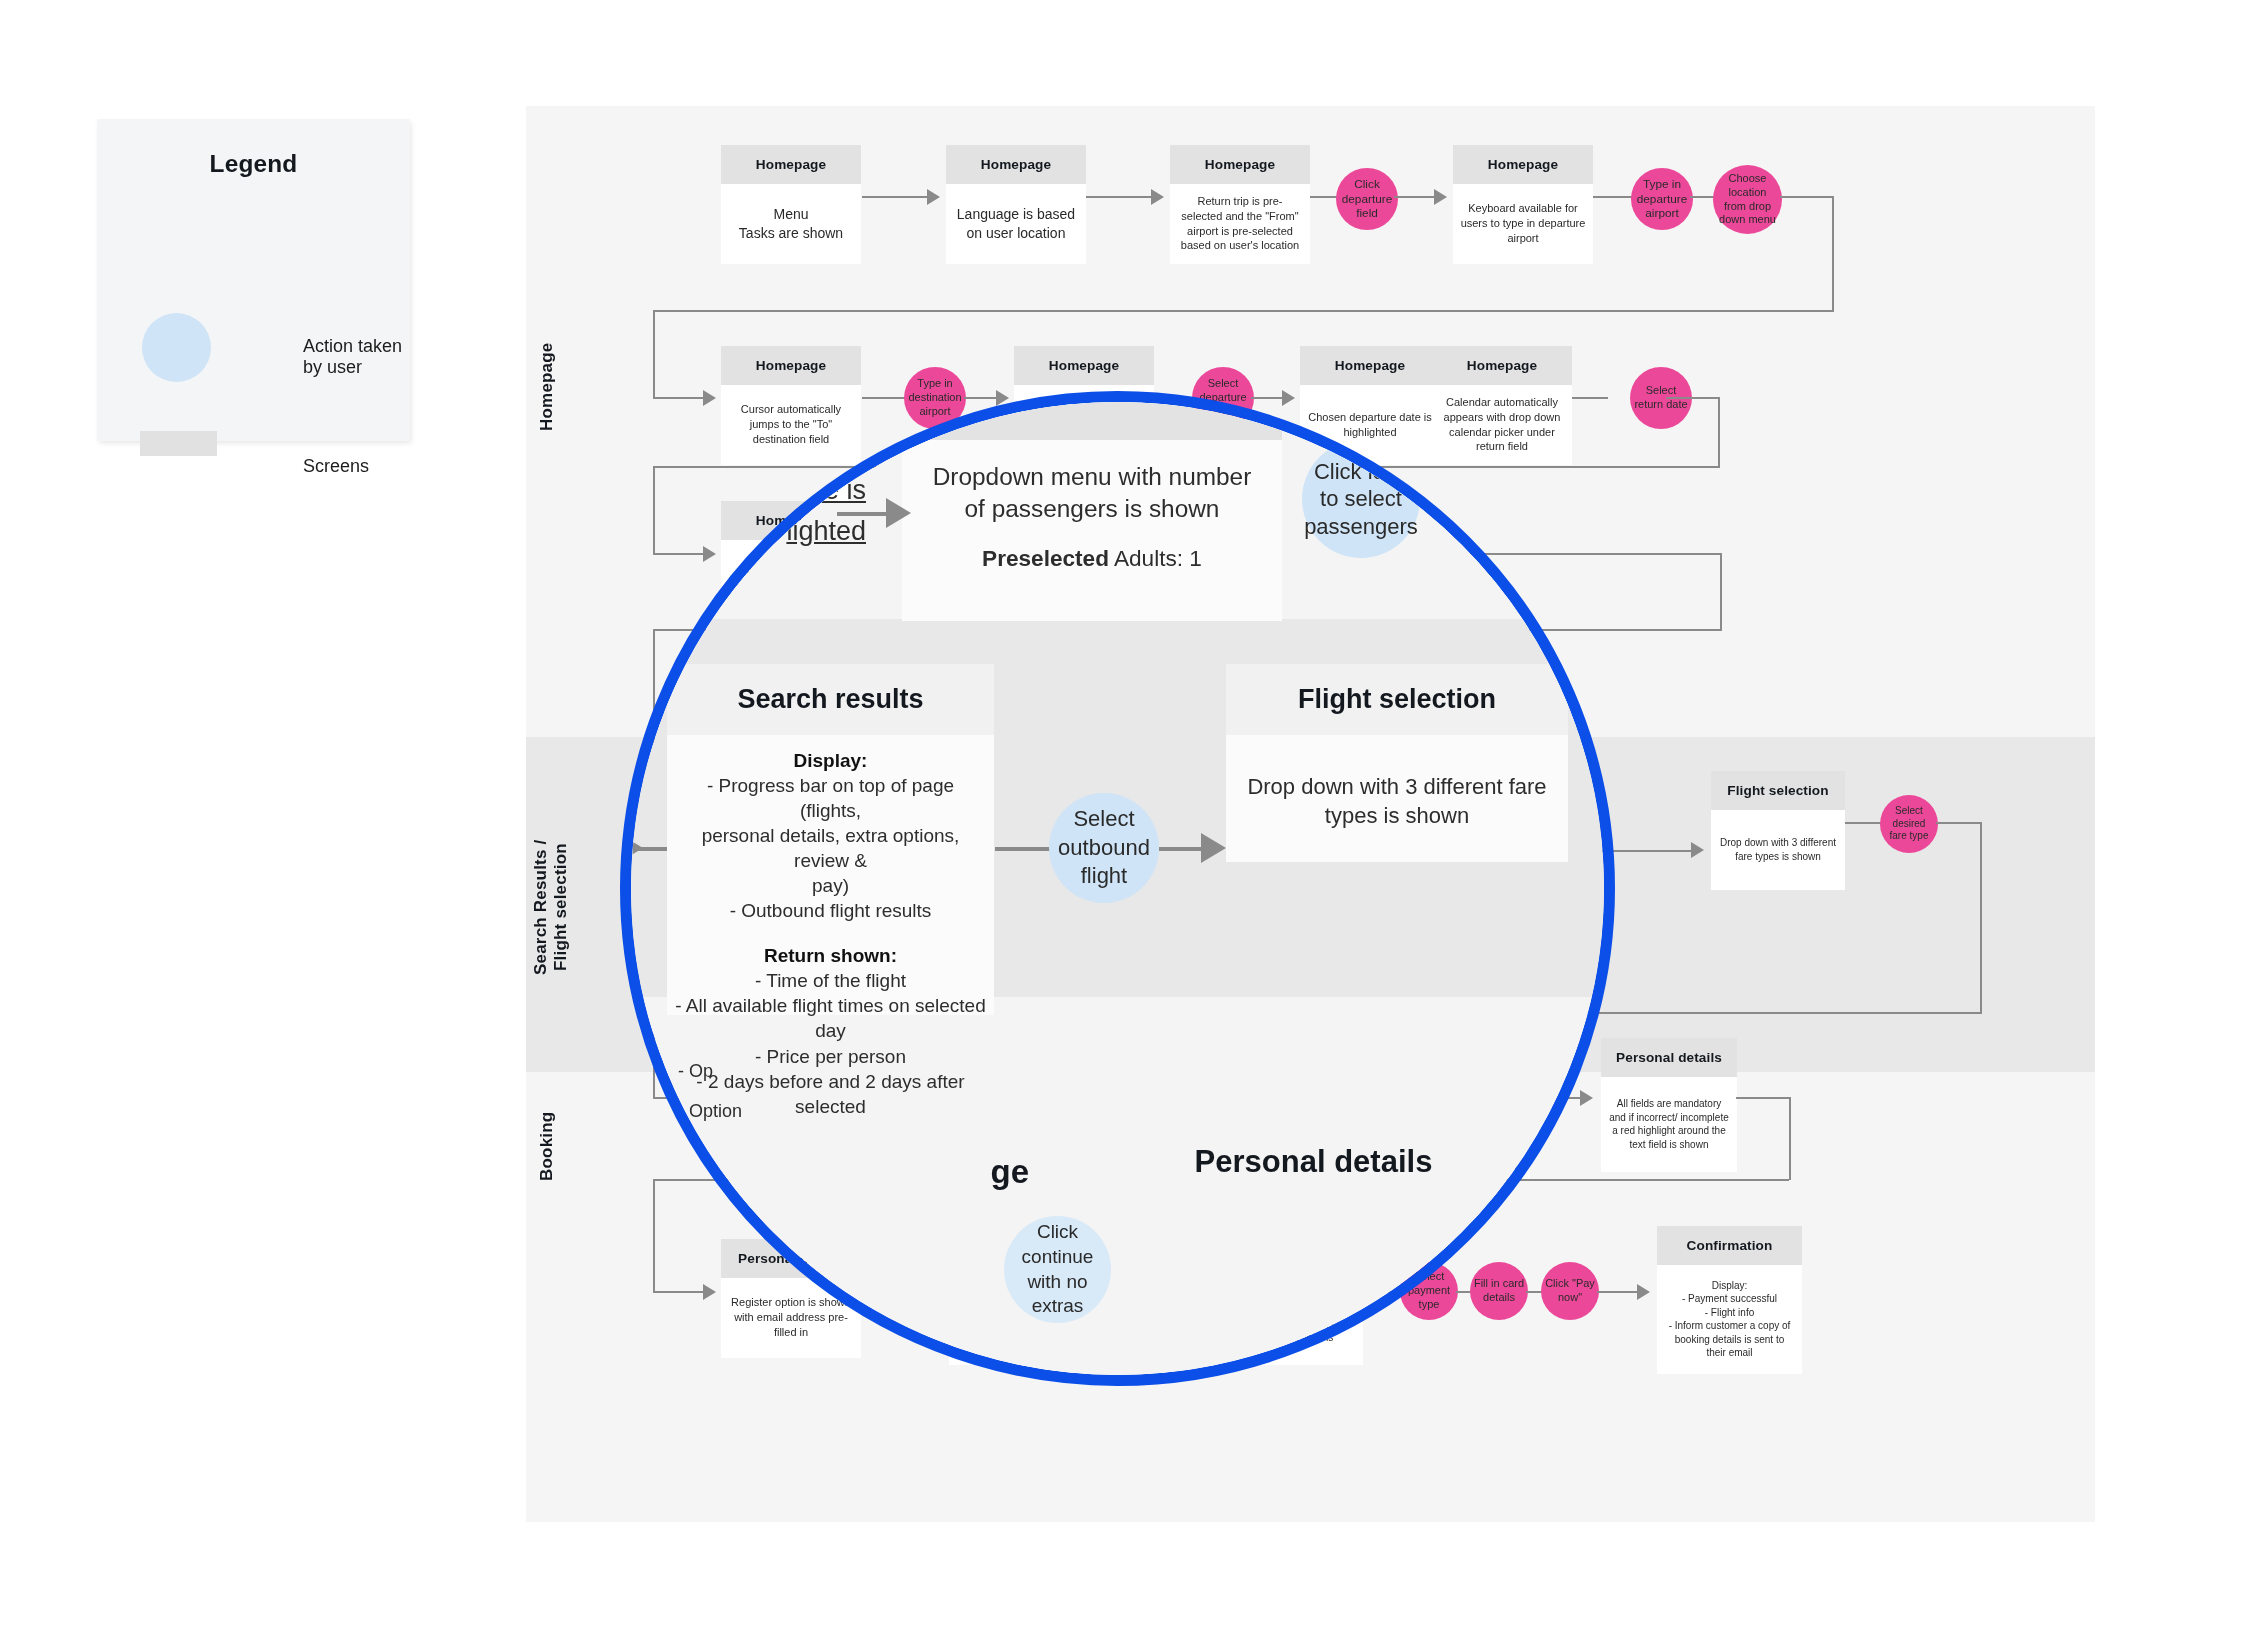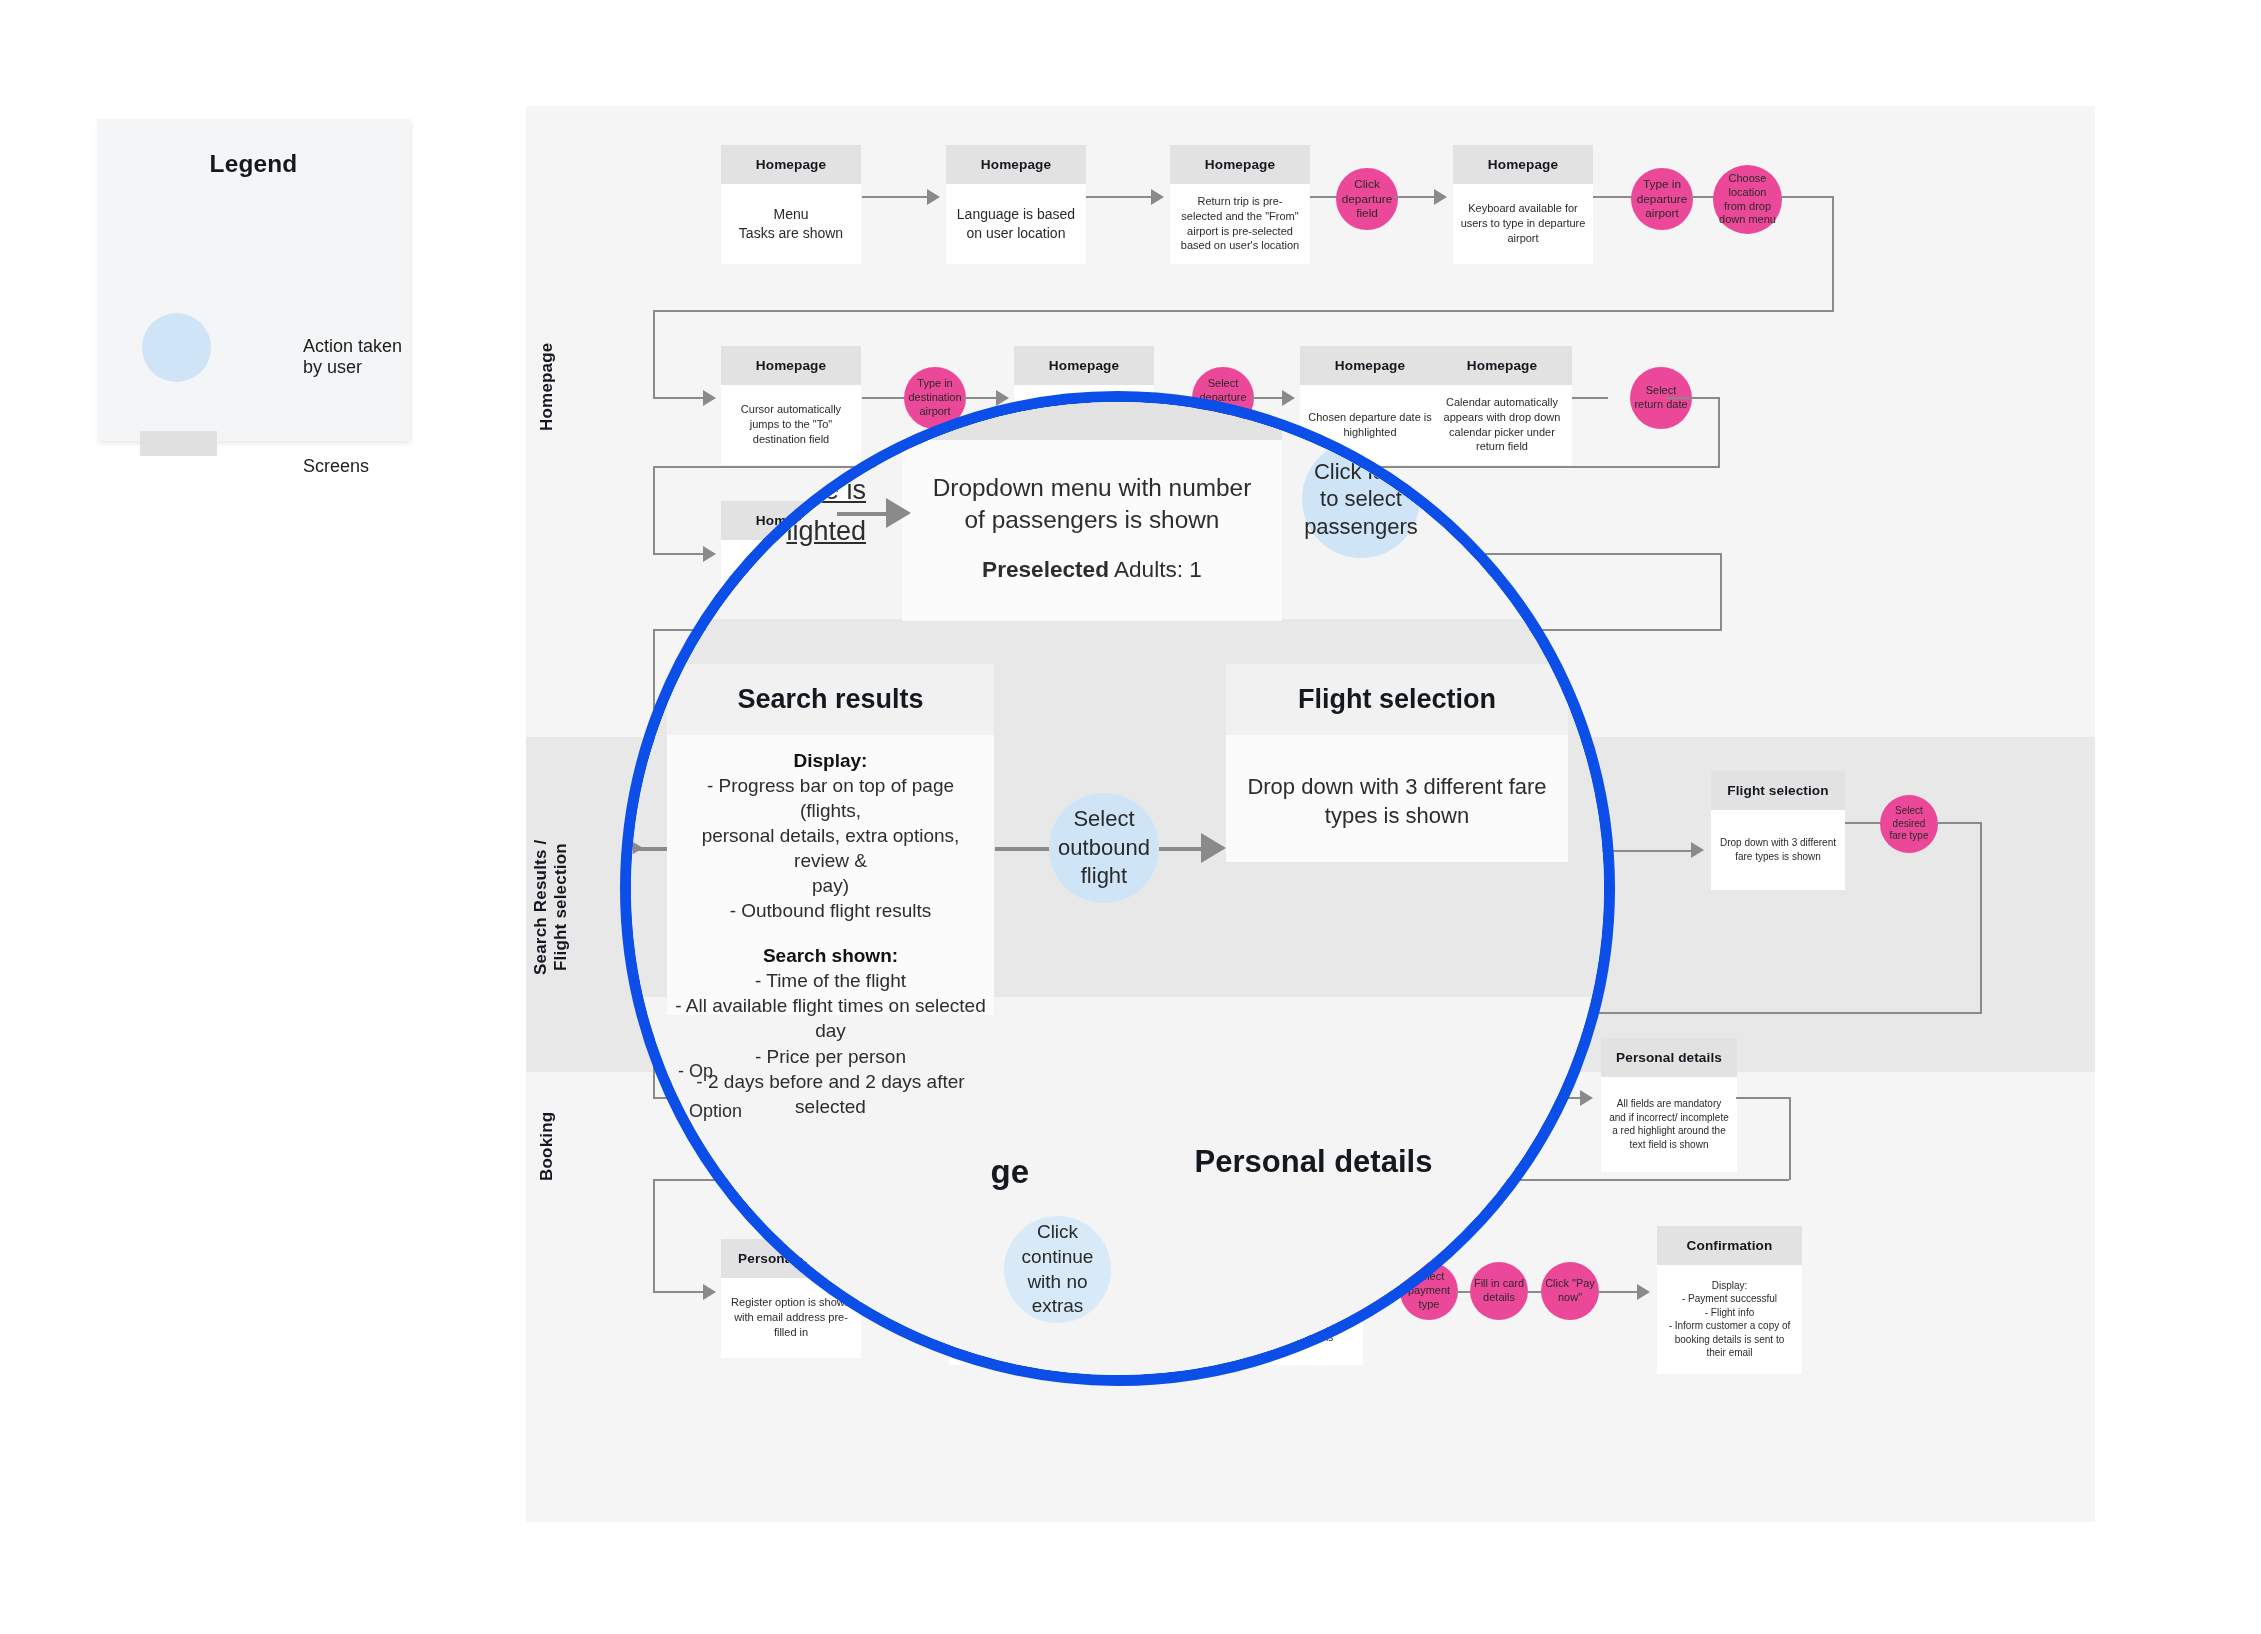--- a/index.html
+++ b/index.html
@@ -480,21 +480,21 @@
         <div style="position:absolute;left:0;top:0;width:100%;height:217px;background:#f4f4f4;"></div>
         <div style="position:absolute;left:0;top:217px;width:100%;height:378px;background:#e8e8e8;"></div>
         <div style="position:absolute;left:0;top:595px;width:100%;height:400px;background:#f4f4f4;"></div>
       </div>
 
       <div class="mg-screen" style="left:54px; top:-100px; width:163px; height:199px;"></div>
 
       <div style="position:absolute; left:271px; top:-143px; width:380px; height:181px; background:#e3e3e3;"></div>
 
       <div style="position:absolute; left:271px; top:38px; width:380px; height:181px; background:#fbfbfb;">
-        <div style="padding:32px 22px 0; text-align:center; font-size:24.4px; color:#2d2d2d; line-height:1.3;">Dropdown menu with number of passengers is shown</div>
+        <div style="padding:21px 22px 0; text-align:center; font-size:24.4px; color:#2d2d2d; line-height:1.3;">Dropdown menu with number of passengers is shown</div>
         <div style="padding-top:22px; text-align:center; font-size:22.6px; color:#2d2d2d;">
           <b>Preselected</b><span> Adults: 1</span>
         </div>
       </div>
 
       <div style="position:absolute; left:-36px; top:68px; width:271px; text-align:right; font-size:27px; color:#2d2d2d; line-height:1.5;text-decoration:underline;">
         <div>rn date is</div>
         <div>lighted</div>
       </div>
 
@@ -509,21 +509,21 @@
         <div class="sc-head" style="height:71px; line-height:71px; font-size:27px; background:#f1f1f1;">Search results</div>
       </div>
       <div class="mg-screen" style="left:36px; top:333px; width:327px; height:280px; background:#fbfbfb;">
         <div style="padding:12.7px 7.2px 0; text-align:center; font-size:19px; color:#2d2d2d; line-height:1.32;">
           <div style="font-weight:bold;color:#111;">Display:</div>
           <div>- Progress bar on top of page (flights,</div>
           <div>personal details, extra options, review &amp;</div>
           <div>pay)</div>
           <div>- Outbound flight results</div>
           <div style="height:20px;"></div>
-          <div style="font-weight:bold;color:#111;">Search shown:</div>
+          <div style="font-weight:bold;color:#111;">Return shown:</div>
           <div>- Time of the flight</div>
           <div>- All available flight times on selected day</div>
           <div>- Price per person</div>
           <div>- 2 days before and 2 days after selected</div>
         </div>
       </div>
 
       <div style="position:absolute; left:-18px; top:445px; width:54px; height:3.6px; background:#8a8a8a;"></div>
       <div style="position:absolute; left:-12.7px; top:431px; width:0;height:0;border-top:15.4px solid transparent;border-bottom:15.4px solid transparent;border-left:25px solid #8a8a8a;"></div>
       <div style="position:absolute; left:364px; top:445px; width:58px; height:3.6px; background:#8a8a8a;"></div>

